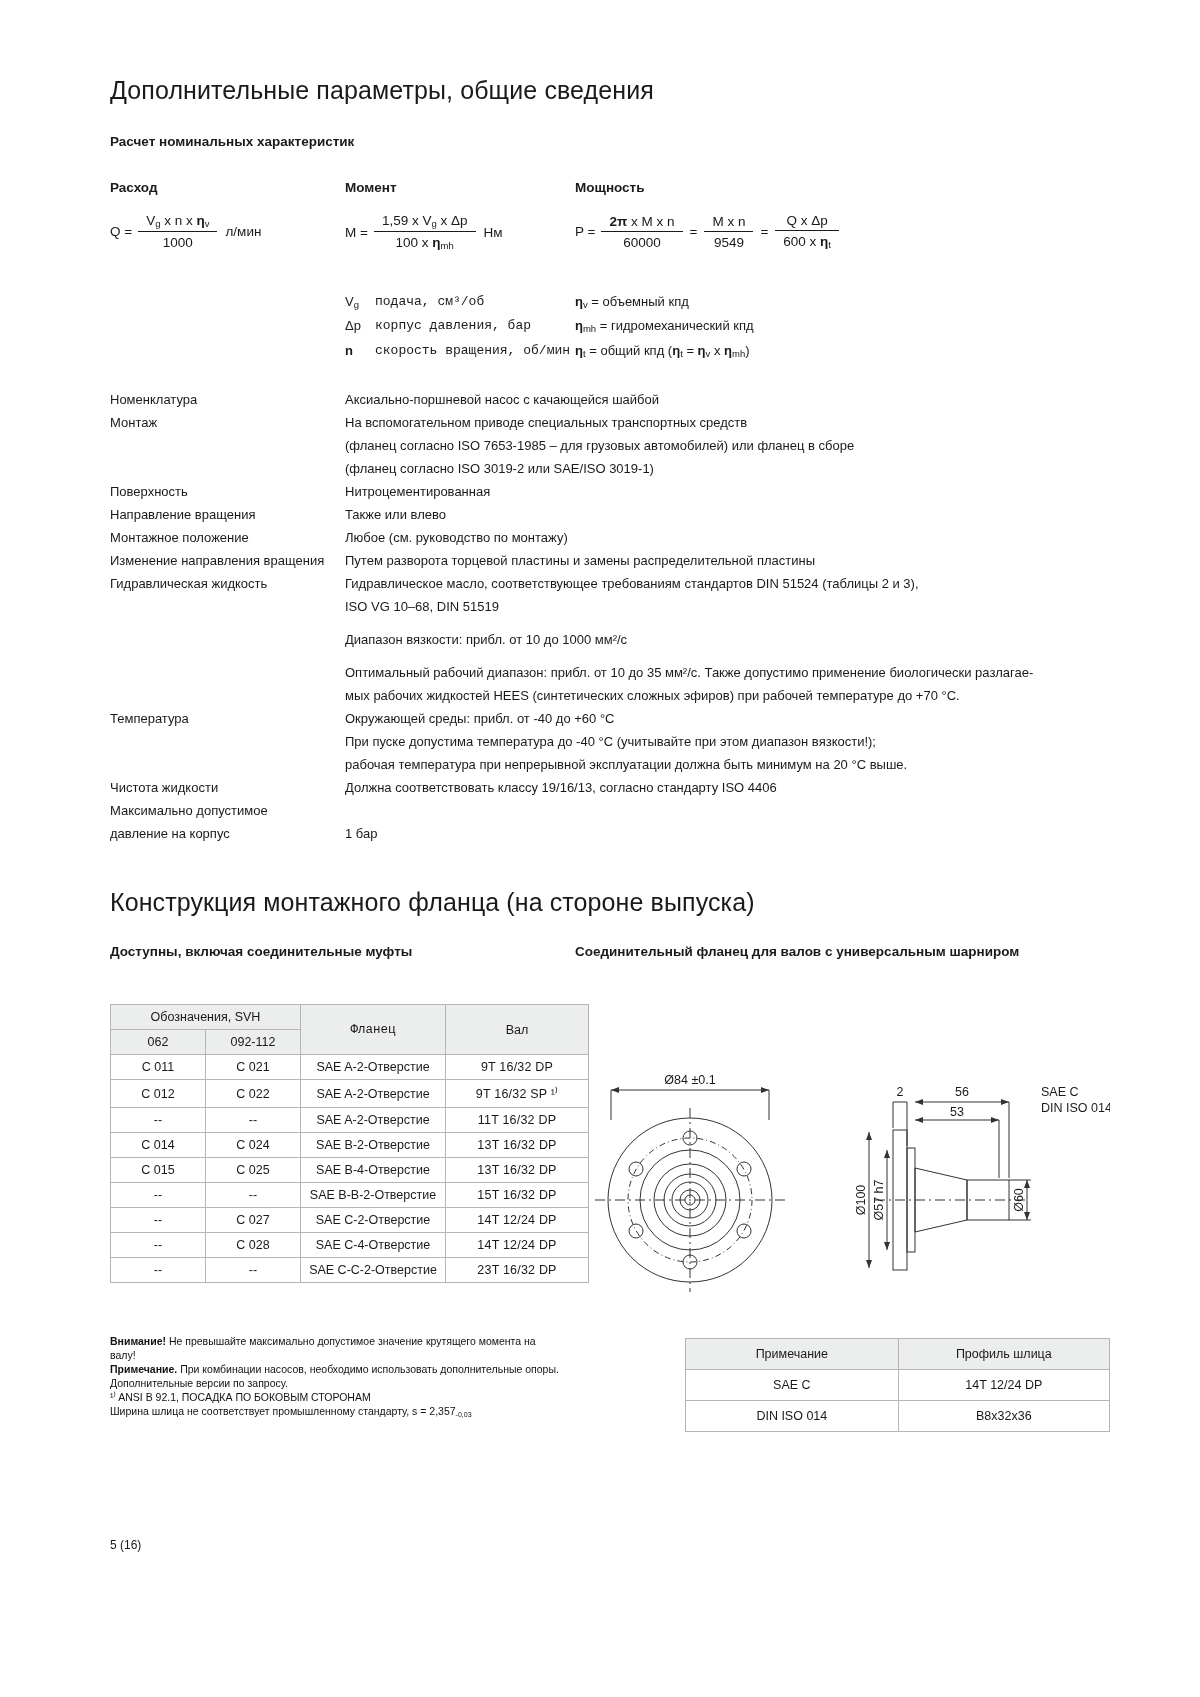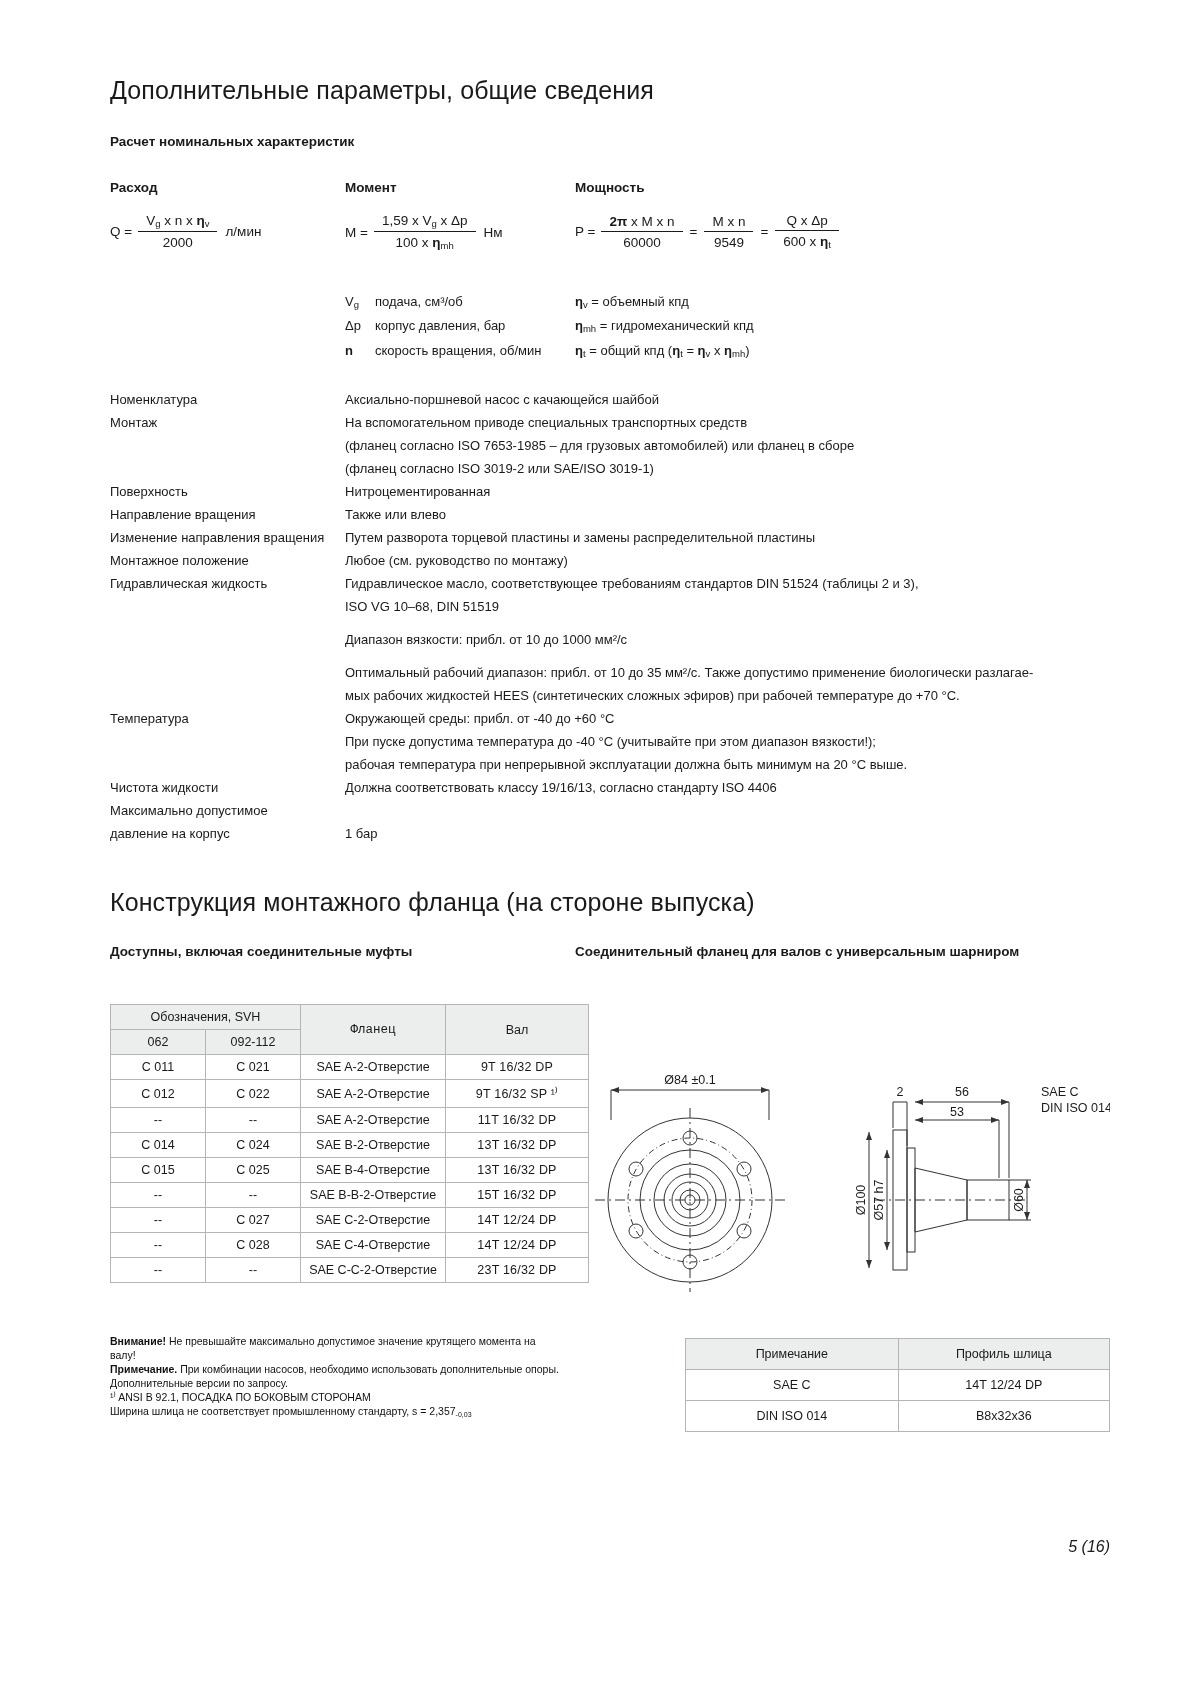--- a/index.html
+++ b/index.html
@@ -61,21 +61,21 @@
   sub { font-size: 9.5px; vertical-align: -0.25em; }
 
   .col-q { left: 0; top: 0; }
   .col-m { left: 235px; top: 0; }
   .col-p { left: 465px; top: 0; }
 
   
   .legend { position: absolute; top: 294px; left: 235px; font-size: 13px; width: 760px; }
   .legend .lrow { display: flex; margin-bottom: 8px; }
   .legend .lsym { width: 30px; }
-  .legend .ltext { width: 200px; }
+  .legend .ltext { width: 200px; font-family: Liberation Mono, monospace; }
   .legend .rsym { }
 
   
   .specs { position: absolute; top: 388px; left: 0; width: 1000px; font-size: 13px; }
   .spec-row { display: flex; margin-bottom: 0; }
   .spec-term { width: 235px; flex: 0 0 235px; line-height: 23px; }
   .spec-vals { flex: 1; }
   .spec-vals div { line-height: 23px; }
 
   
@@ -120,23 +120,22 @@
   }
   .st thead th { background: #eceded; }
   .st .s1 { width: 210px; }
   .st .s2 { width: 210px; }
 
   .footer {
     position: absolute;
     top: 1538px;
     left: 0;
     width: 1000px;
-    text-align: right;
-    font-size: 16px;
-    font-style: italic;
+    text-align: left;
+    font-size: 12px;
   }
 </style>
 </head>
 <body>
 
 <div class="page">
   <div class="content">
 
     <div class="h1-wrap-1">
       <h1 class="section-title">Дополнительные параметры, общие сведения</h1>
@@ -145,21 +144,21 @@
     <div class="sub-label sub-calc">Расчет номинальных характеристик</div>
 
     <div class="formulas">
 
       <div class="f-col col-q">
         <div class="f-title">Расход</div>
         <div class="f-body">
           <span class="f-lhs">Q =</span>
           <span class="frac">
             <span class="num">V<sub>g</sub> x n x <b>η</b><sub>v</sub></span>
-            <span class="den">2000</span>
+            <span class="den">1000</span>
           </span>
           <span class="f-unit">л/мин</span>
         </div>
       </div>
 
       <div class="f-col col-m">
         <div class="f-title">Момент</div>
         <div class="f-body">
           <span class="f-lhs">M =</span>
           <span class="frac">
@@ -231,29 +230,29 @@
           <div>Нитроцементированная</div>
         </div>
       </div>
       <div class="spec-row">
         <div class="spec-term">Направление вращения</div>
         <div class="spec-vals">
           <div>Также или влево</div>
         </div>
       </div>
       <div class="spec-row">
+        <div class="spec-term">Монтажное положение</div>
+        <div class="spec-vals">
+          <div>Любое (см. руководство по монтажу)</div>
+        </div>
+      </div>
+      <div class="spec-row">
         <div class="spec-term">Изменение направления вращения</div>
         <div class="spec-vals">
           <div>Путем разворота торцевой пластины и замены распределительной пластины</div>
-        </div>
-      </div>
-      <div class="spec-row">
-        <div class="spec-term">Монтажное положение</div>
-        <div class="spec-vals">
-          <div>Любое (см. руководство по монтажу)</div>
         </div>
       </div>
       <div class="spec-row">
         <div class="spec-term">Гидравлическая жидкость</div>
         <div class="spec-vals">
           <div>Гидравлическое масло, соответствующее требованиям стандартов DIN 51524 (таблицы 2 и 3),</div>
           <div>ISO VG 10–68, DIN 51519</div>
           <div style="margin-top:10px">Диапазон вязкости: прибл. от 10 до 1000 мм²/с</div>
           <div style="margin-top:10px">Оптимальный рабочий диапазон: прибл. от 10 до 35 мм²/с. Также допустимо применение биологически разлагае-</div>
           <div>мых рабочих жидкостей HEES (синтетических сложных эфиров) при рабочей температуре до +70 °С.</div>

